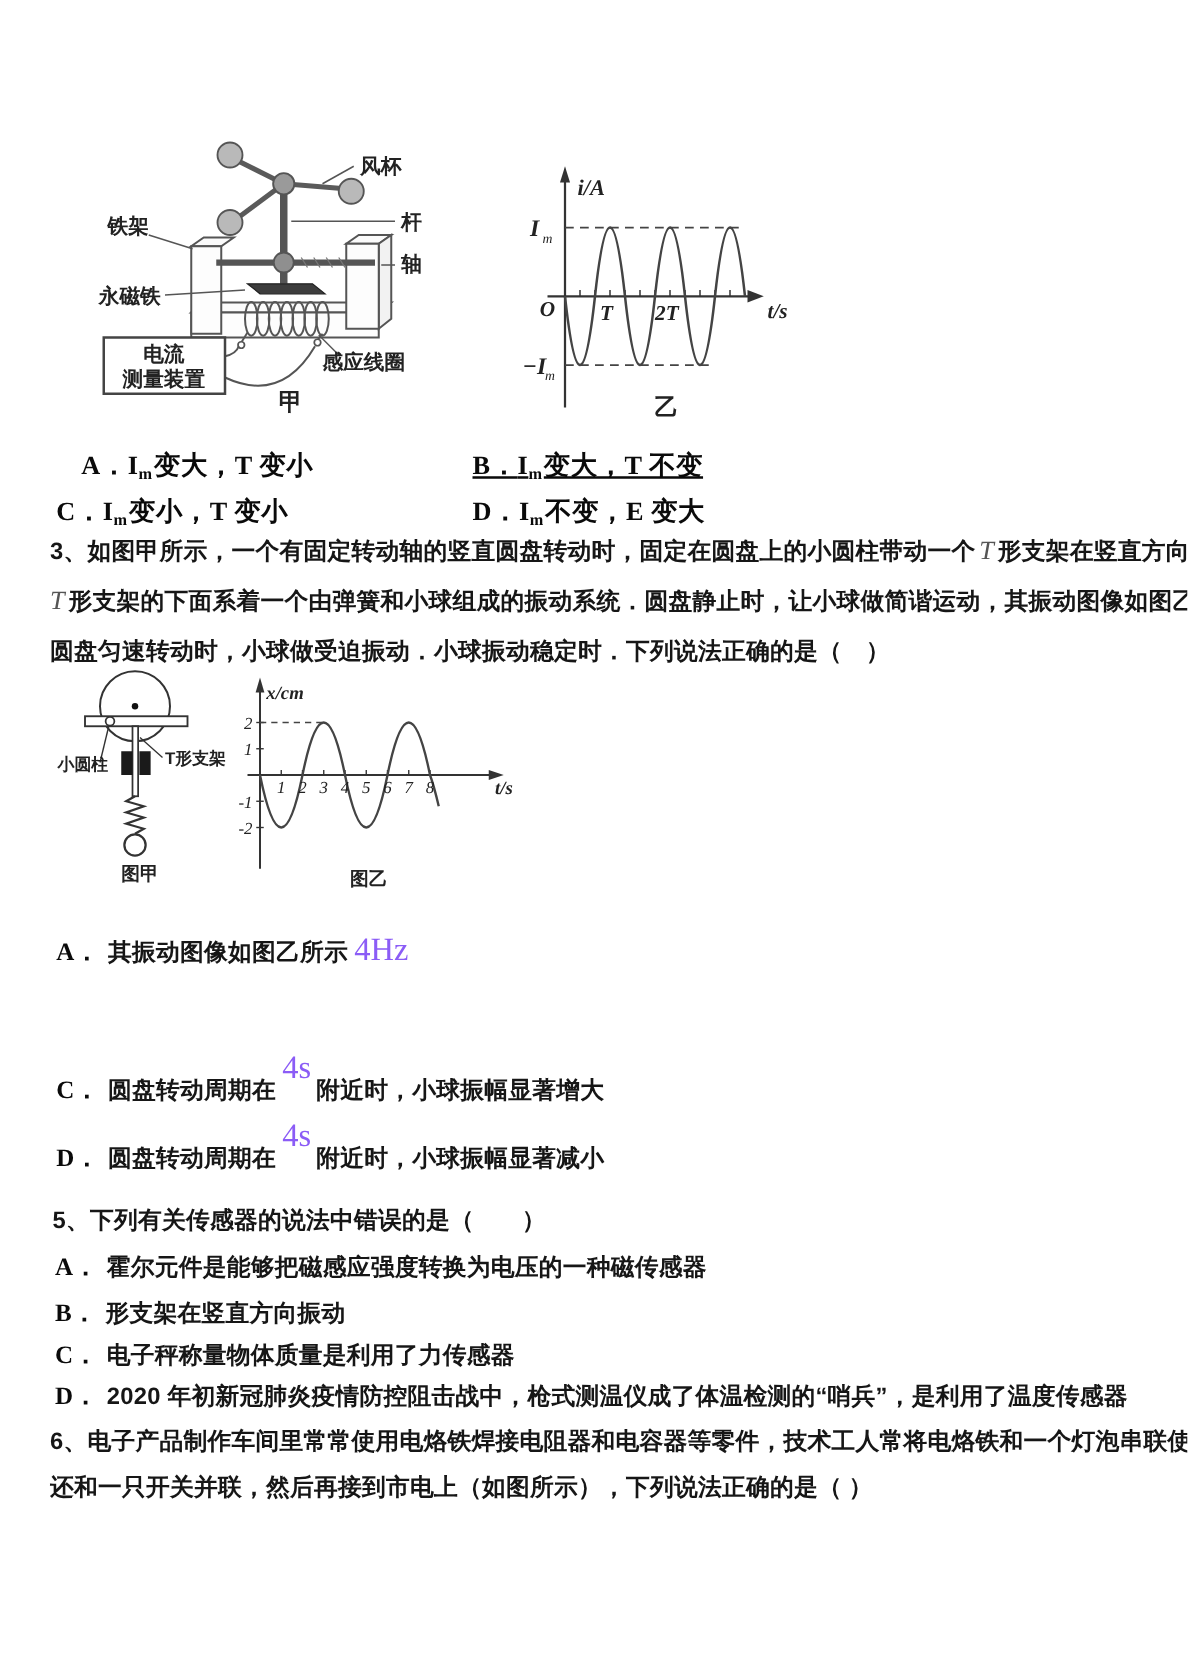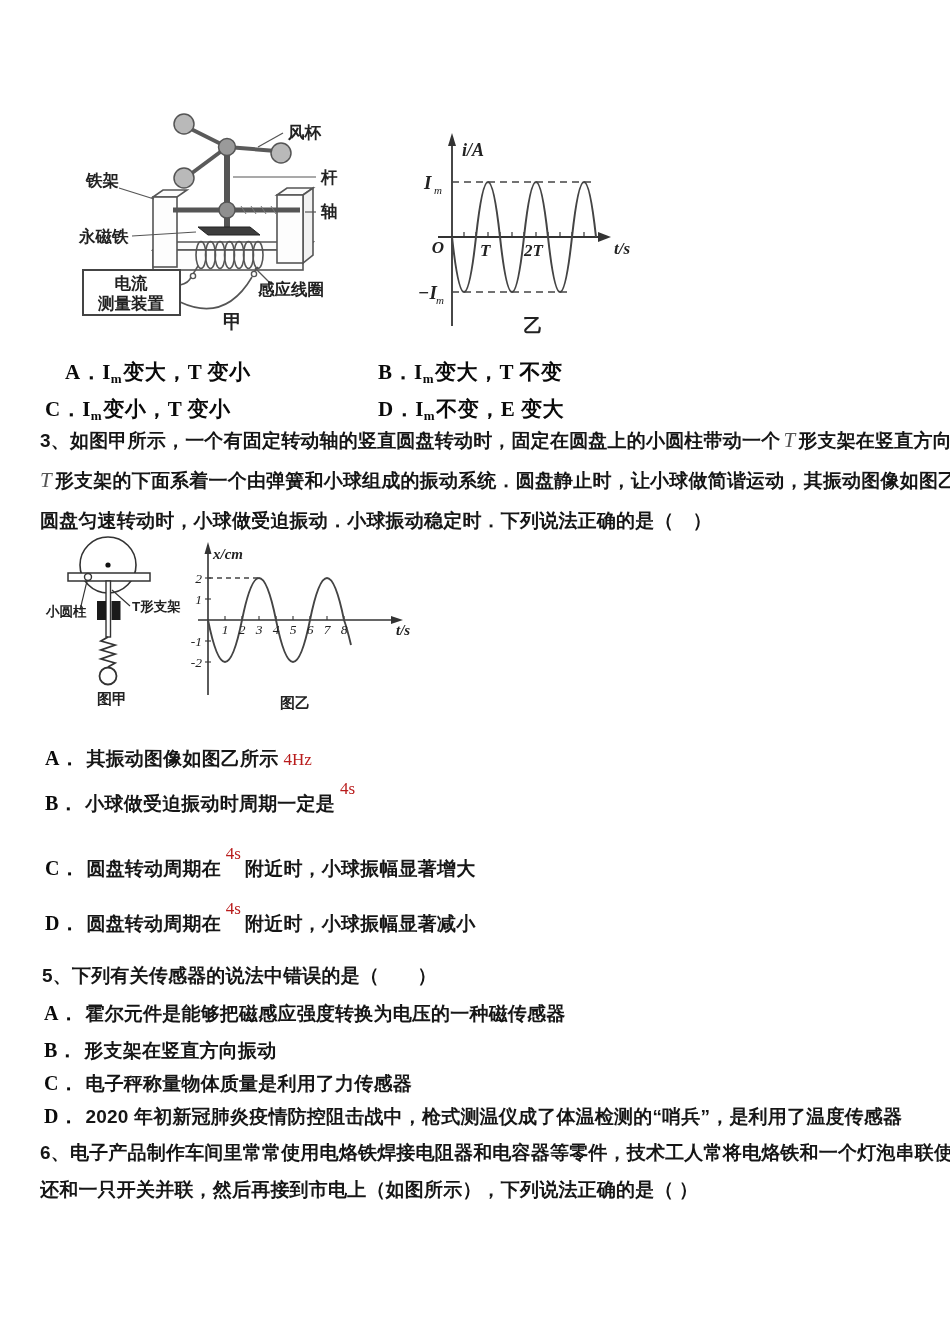--- a/index.html
+++ b/index.html
@@ -7,21 +7,21 @@
         font-family:"Liberation Serif",serif;color:#111;}
   .abs{position:absolute;white-space:nowrap;}
   
   .opt1{font-family:"Liberation Serif",serif;font-weight:bold;font-size:21px;color:#0a0a0a;letter-spacing:.5px;}
   .opt1 sub{font-size:13px;vertical-align:-4px;margin-right:1px;}
   
   .hei{font-family:"Liberation Sans","DejaVu Sans",sans-serif;font-weight:bold;font-size:19px;color:#161616;letter-spacing:.2px;}
   .stem{font-family:"Liberation Sans","DejaVu Sans",sans-serif;font-weight:bold;font-size:19px;color:#161616;letter-spacing:.2px;}
   .letter{font-family:"Liberation Serif",serif;font-weight:bold;font-size:20px;color:#0a0a0a;margin-right:7px;}
   .mathT{font-family:"Liberation Serif",serif;font-style:italic;font-weight:normal;font-size:21px;color:#555;margin:0 3px;}
-  .math{font-family:"Liberation Serif",serif;font-weight:normal;font-size:17px;color:#b91c1c;margin-left:5px;}
+  .math{font-family:"Liberation Serif",serif;font-weight:normal;font-size:26px;color:#8b5cf6;margin-left:5px;}
   .math.raised{position:relative;top:-16px;}
   svg{overflow:visible;}
   svg text{user-select:none;}
   .figlabel{font-family:"Liberation Sans","DejaVu Sans",sans-serif;font-weight:bold;fill:#222;}
   .figmath{font-family:"Liberation Serif",serif;font-style:italic;fill:#222;}
 </style>
 </head>
 <body>
 
 <div class="page">
@@ -126,21 +126,21 @@
     <text x="18" y="178" class="figmath" font-size="11">m</text>
     <text x="62" y="130" class="figmath" font-size="17" font-weight="bold">T</text>
     <text x="106" y="130" class="figmath" font-size="17" font-weight="bold">2T</text>
     <text x="196" y="128" class="figmath" font-size="17" font-weight="bold">t/s</text>
     <text x="115" y="206" text-anchor="middle" class="figlabel" font-size="19">乙</text>
   </svg>
 
   <div class="abs opt1" style="left:45px;top:358px;margin-left:20px;">
     <span>A．</span><span>I</span><sub>m</sub><span>变大，T 变小</span>
   </div>
-  <div class="abs opt1" style="left:378px;top:358px;">
+  <div class="abs opt1" style="left:378px;top:358px;text-decoration:underline;">
     <span>B．</span><span>I</span><sub>m</sub><span>变大，T 不变</span>
   </div>
   <div class="abs opt1" style="left:45px;top:395px;">
     <span>C．</span><span>I</span><sub>m</sub><span>变小，T 变小</span>
   </div>
   <div class="abs opt1" style="left:378px;top:395px;">
     <span>D．</span><span>I</span><sub>m</sub><span>不变，E 变大</span>
   </div>
 
   <div class="abs stem" style="left:40px;top:428px;">
@@ -206,23 +206,20 @@
     <text x="115" y="99" text-anchor="middle" class="figmath" font-size="13.5">6</text>
     <text x="132" y="99" text-anchor="middle" class="figmath" font-size="13.5">7</text>
     <text x="149" y="99" text-anchor="middle" class="figmath" font-size="13.5">8</text>
     <text x="201" y="100" class="figmath" font-size="15" font-weight="bold">t/s</text>
     <text x="100" y="173" text-anchor="middle" class="figlabel" font-size="15">图乙</text>
   </svg>
 
   <div class="abs" style="left:45px;top:745px;">
     <span class="letter">A．</span><span class="hei">其振动图像如图乙所示</span><span class="math">4Hz</span><span class="hei"></span>
   </div>
-  <div class="abs" style="left:45px;top:790px;">
-    <span class="letter">B．</span><span class="hei">小球做受迫振动时周期一定是</span><span class="math raised">4s</span><span class="hei"></span>
-  </div>
   <div class="abs" style="left:45px;top:855px;">
     <span class="letter">C．</span><span class="hei">圆盘转动周期在</span><span class="math raised">4s</span>&nbsp;<span class="hei">附近时，小球振幅显著增大</span>
   </div>
   <div class="abs" style="left:45px;top:910px;">
     <span class="letter">D．</span><span class="hei">圆盘转动周期在</span><span class="math raised">4s</span>&nbsp;<span class="hei">附近时，小球振幅显著减小</span>
   </div>
 
   <div class="abs stem" style="left:42px;top:963px;">
     <span>5、下列有关传感器的说法中错误的是（　　）</span>
   </div>

